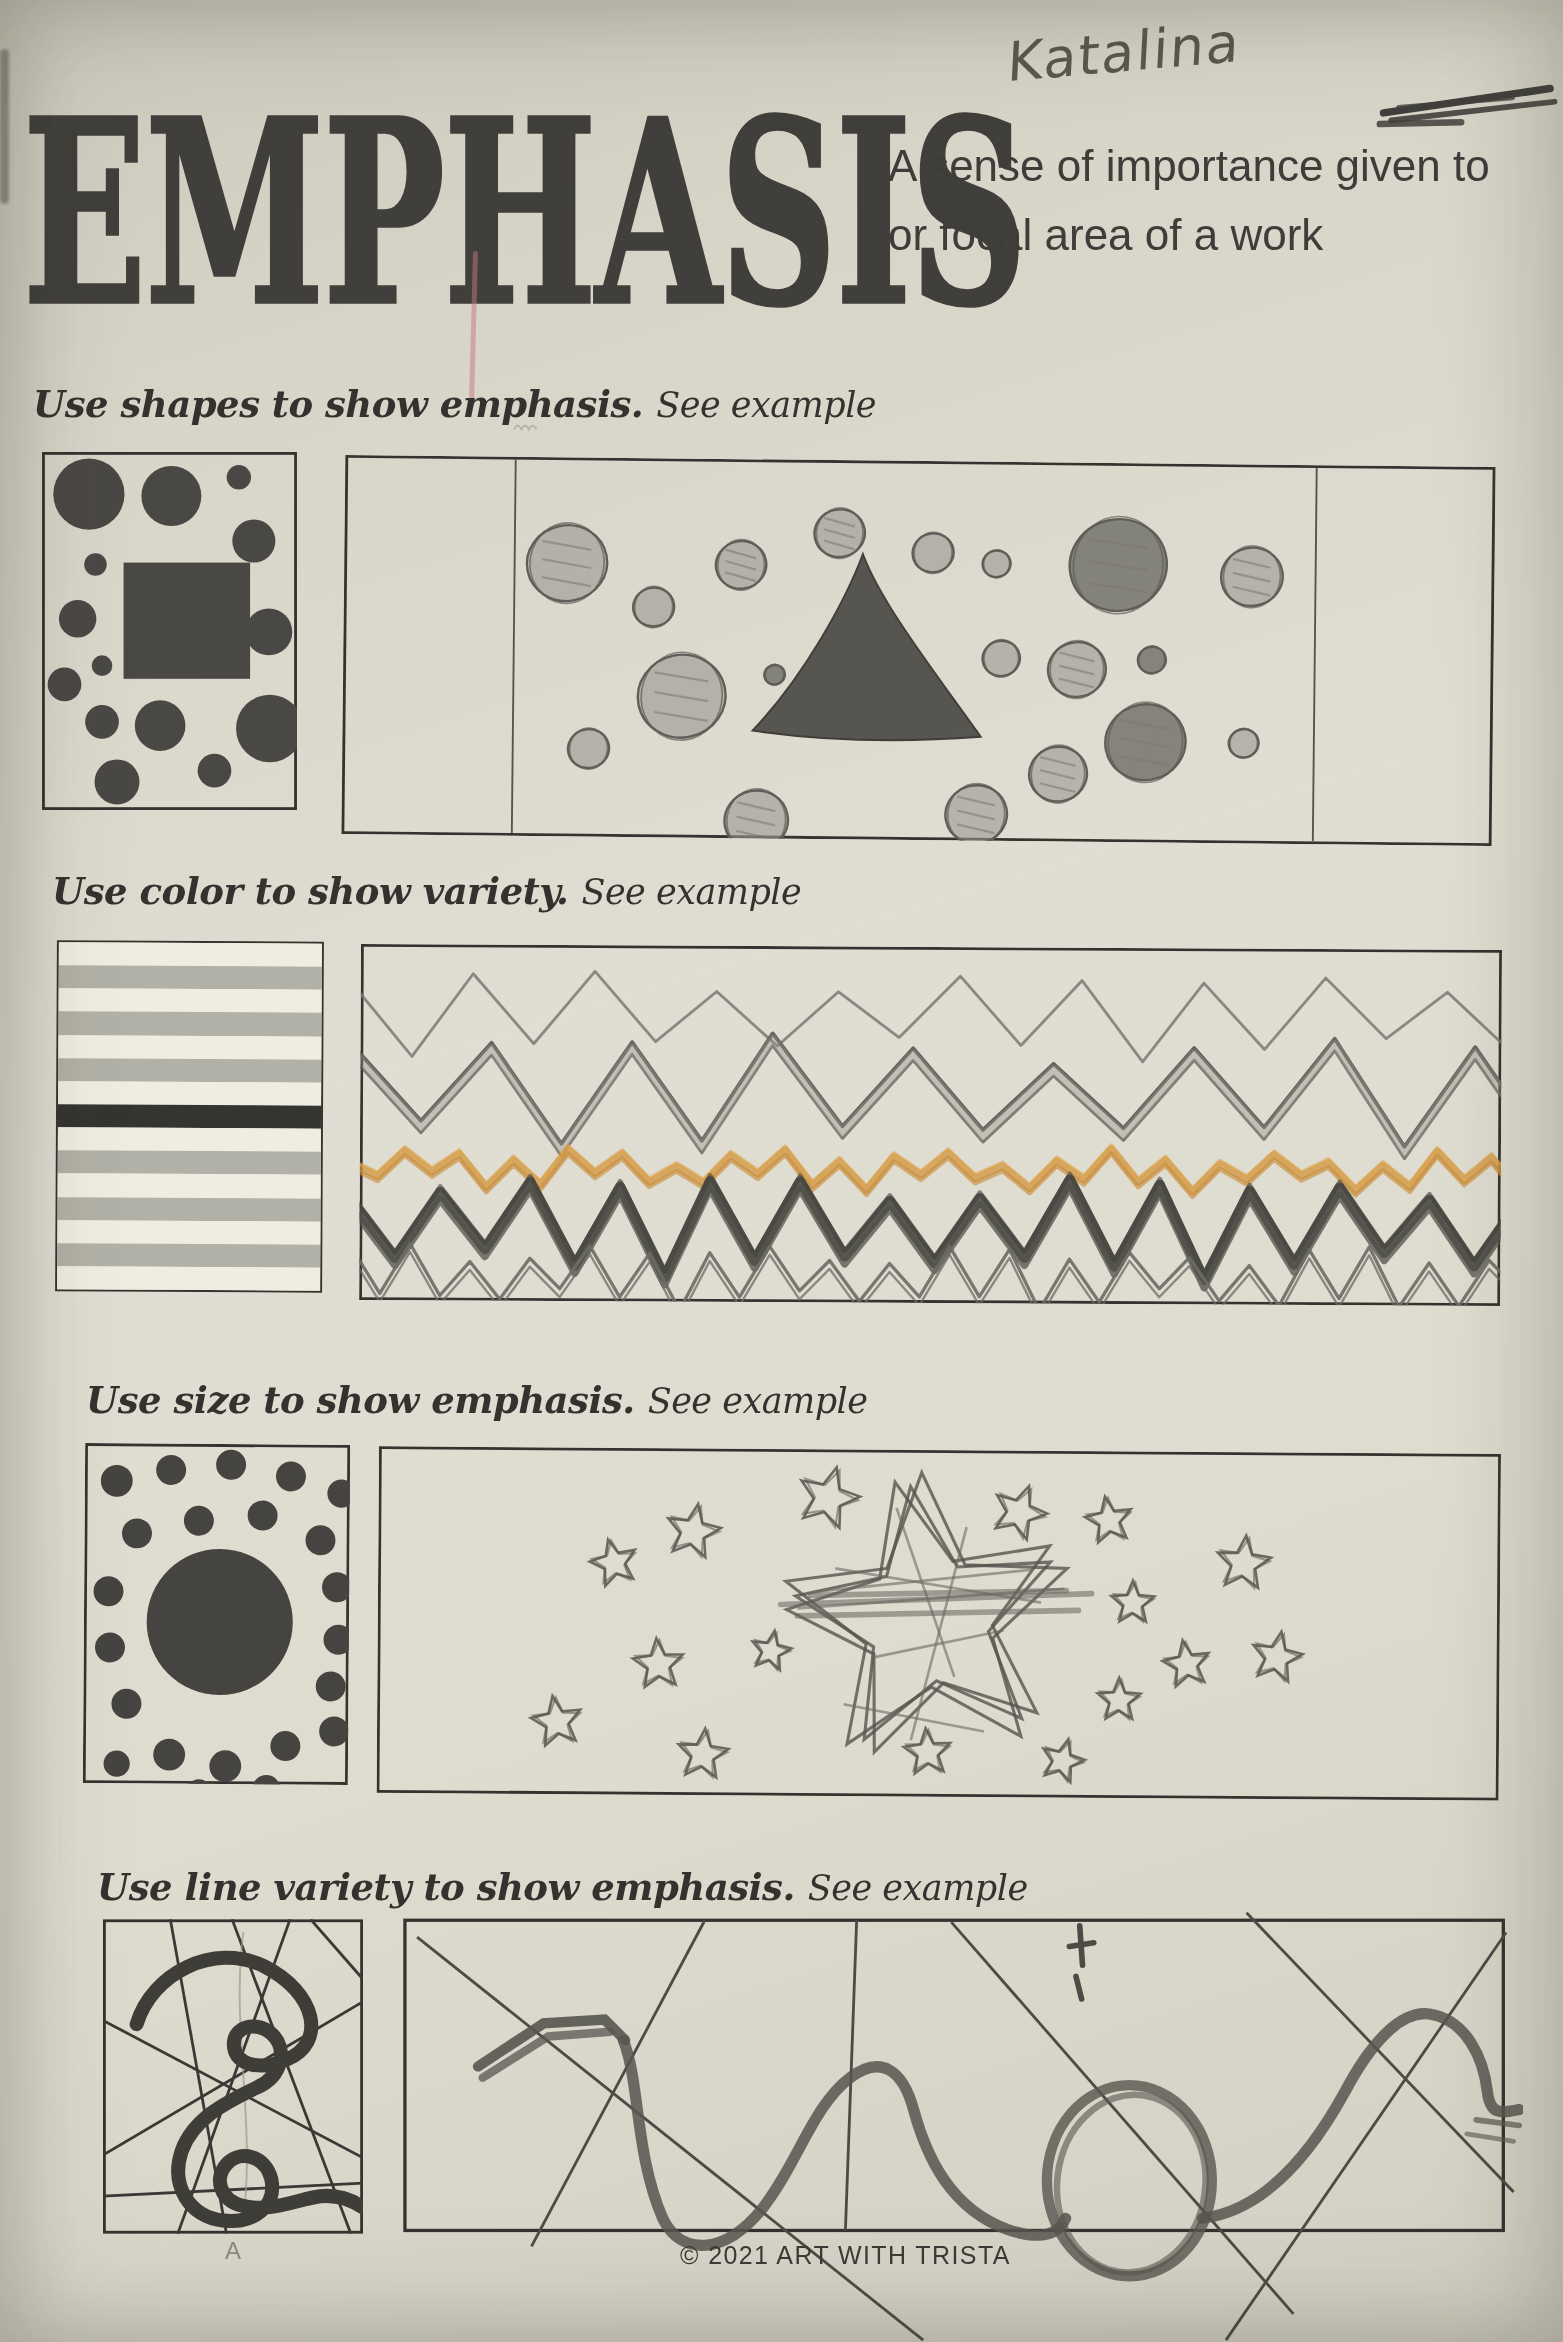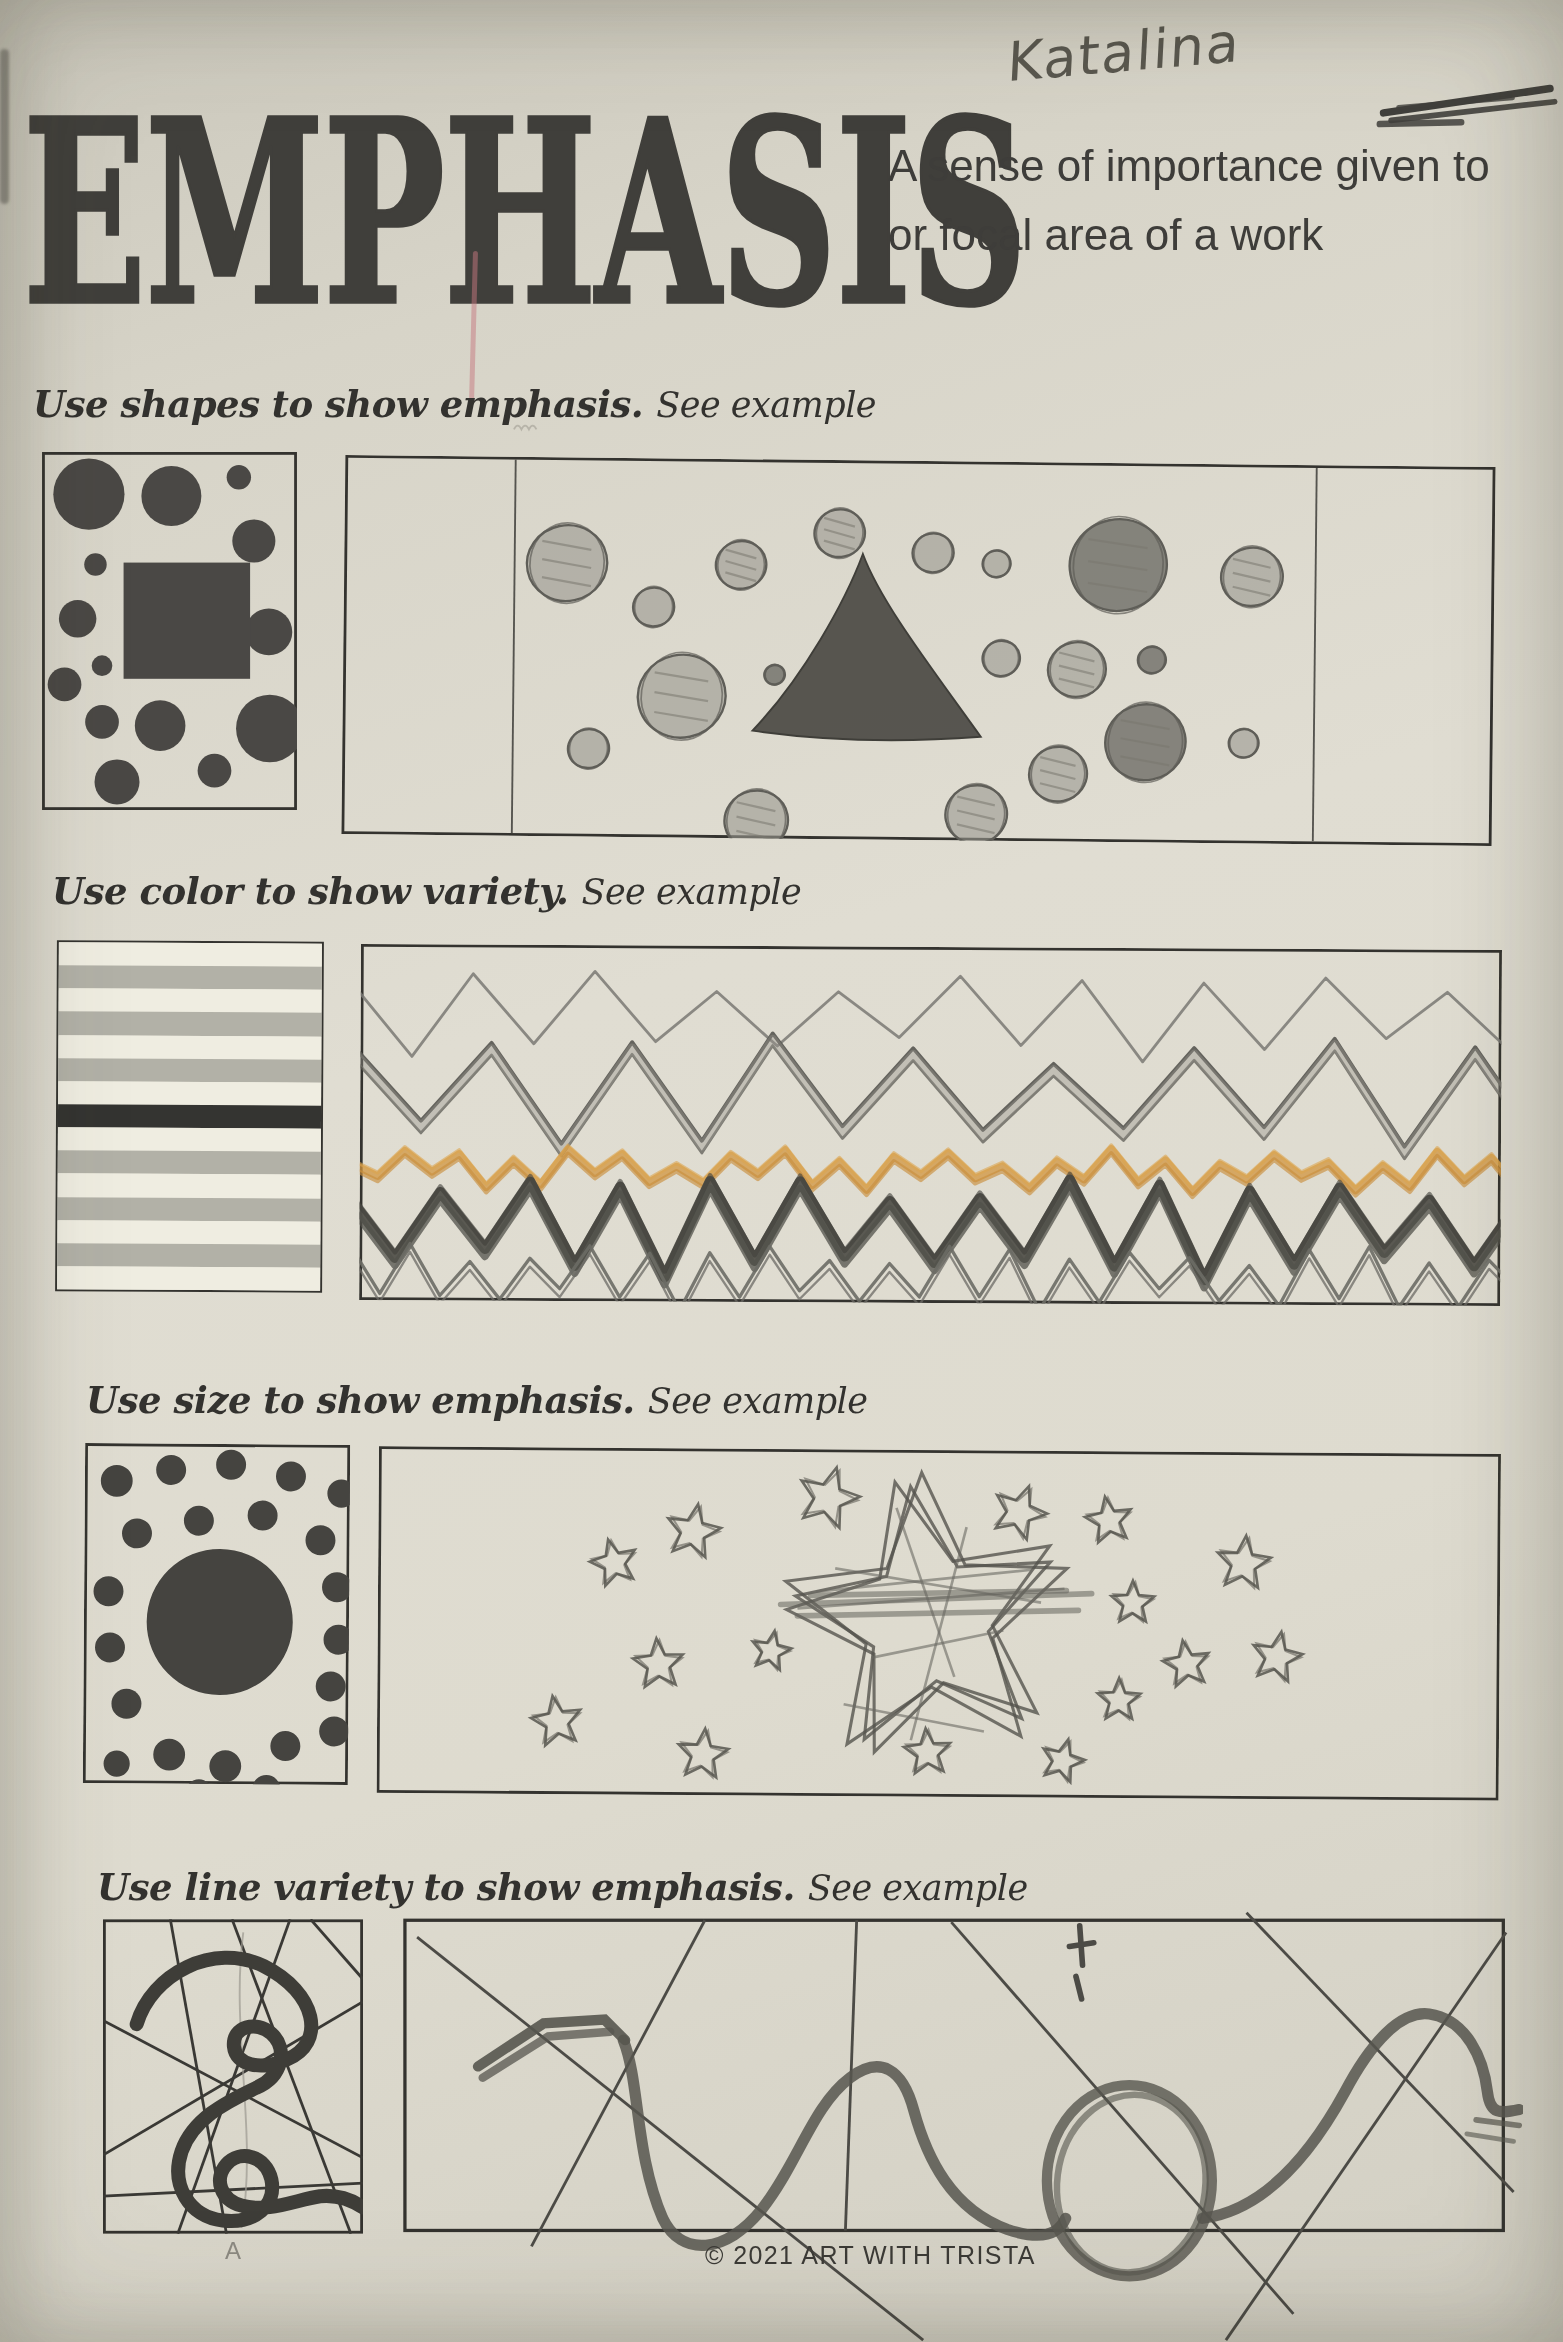--- a/index.html
+++ b/index.html
@@ -16,21 +16,21 @@
     font-size:253px;line-height:.92;letter-spacing:-1.9px;white-space:nowrap;
     transform:scaleX(.64);transform-origin:top left;-webkit-text-stroke:3.7px #403f3b;}
   .definition{width:637px;font-size:44px;line-height:1.57;color:#3e3d3a;font-weight:500;}
   .sec-head{white-space:nowrap;color:#33322f;}
   .sec-head .main{font-family:"DejaVu Serif",serif;font-style:italic;font-weight:bold;
     font-size:37px;letter-spacing:-0.5px;}
   .sec-head .note{font-family:"DejaVu Serif",serif;font-style:italic;font-weight:normal;
     font-size:35px;margin-left:13px;letter-spacing:-0.5px;}
   .stripebox{border:2.8px solid #34332f;display:flex;flex-direction:column;background:#efede1;}
   .stripebox>div{flex:1;}
-  .footer{font-size:25px;letter-spacing:1.4px;color:#3b3a36;margin-left:25px;}
+  .footer{font-size:25px;letter-spacing:1.4px;color:#3b3a36;}
   .letterA{font-size:24px;color:#8b8981;}
   .pinkmark{width:4.7px;height:152px;background:rgba(198,120,128,.5);
     transform:rotate(1.5deg);filter:blur(0.6px);border-radius:2.8px;}
   .sliver{width:9.4px;height:155px;background:#55534c;opacity:.5;filter:blur(1.4px);border-radius:4.7px;}
   svg{display:block;}
 </style>
 </head>
 <body>
 
 <div id="stage">

